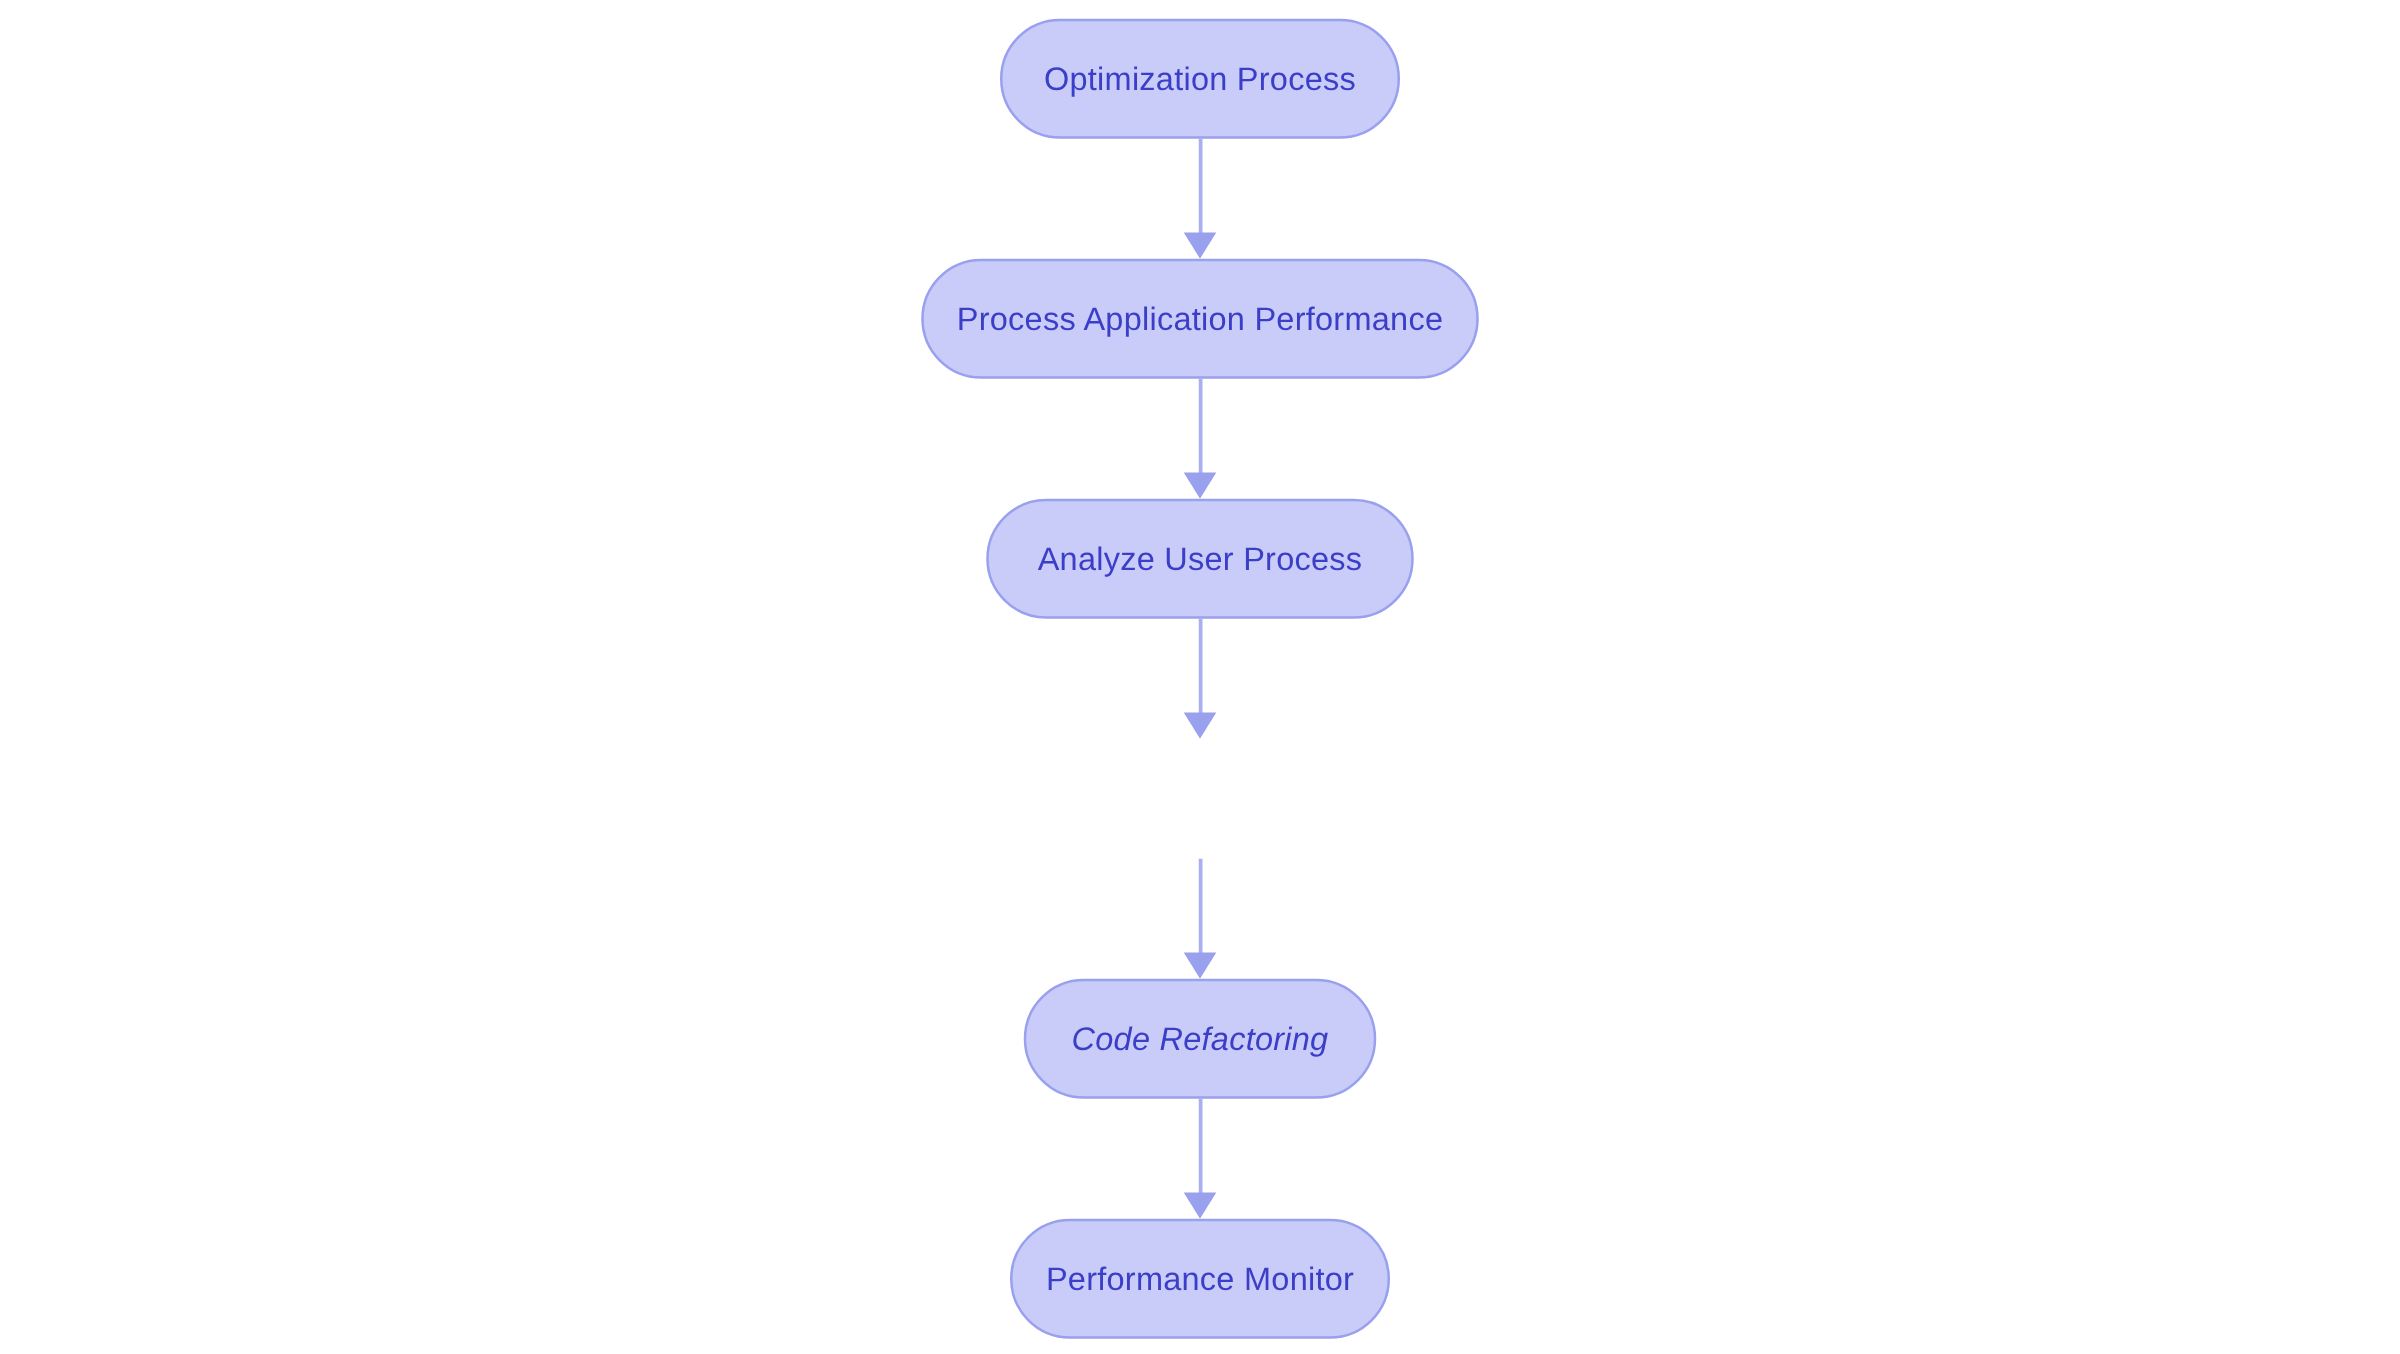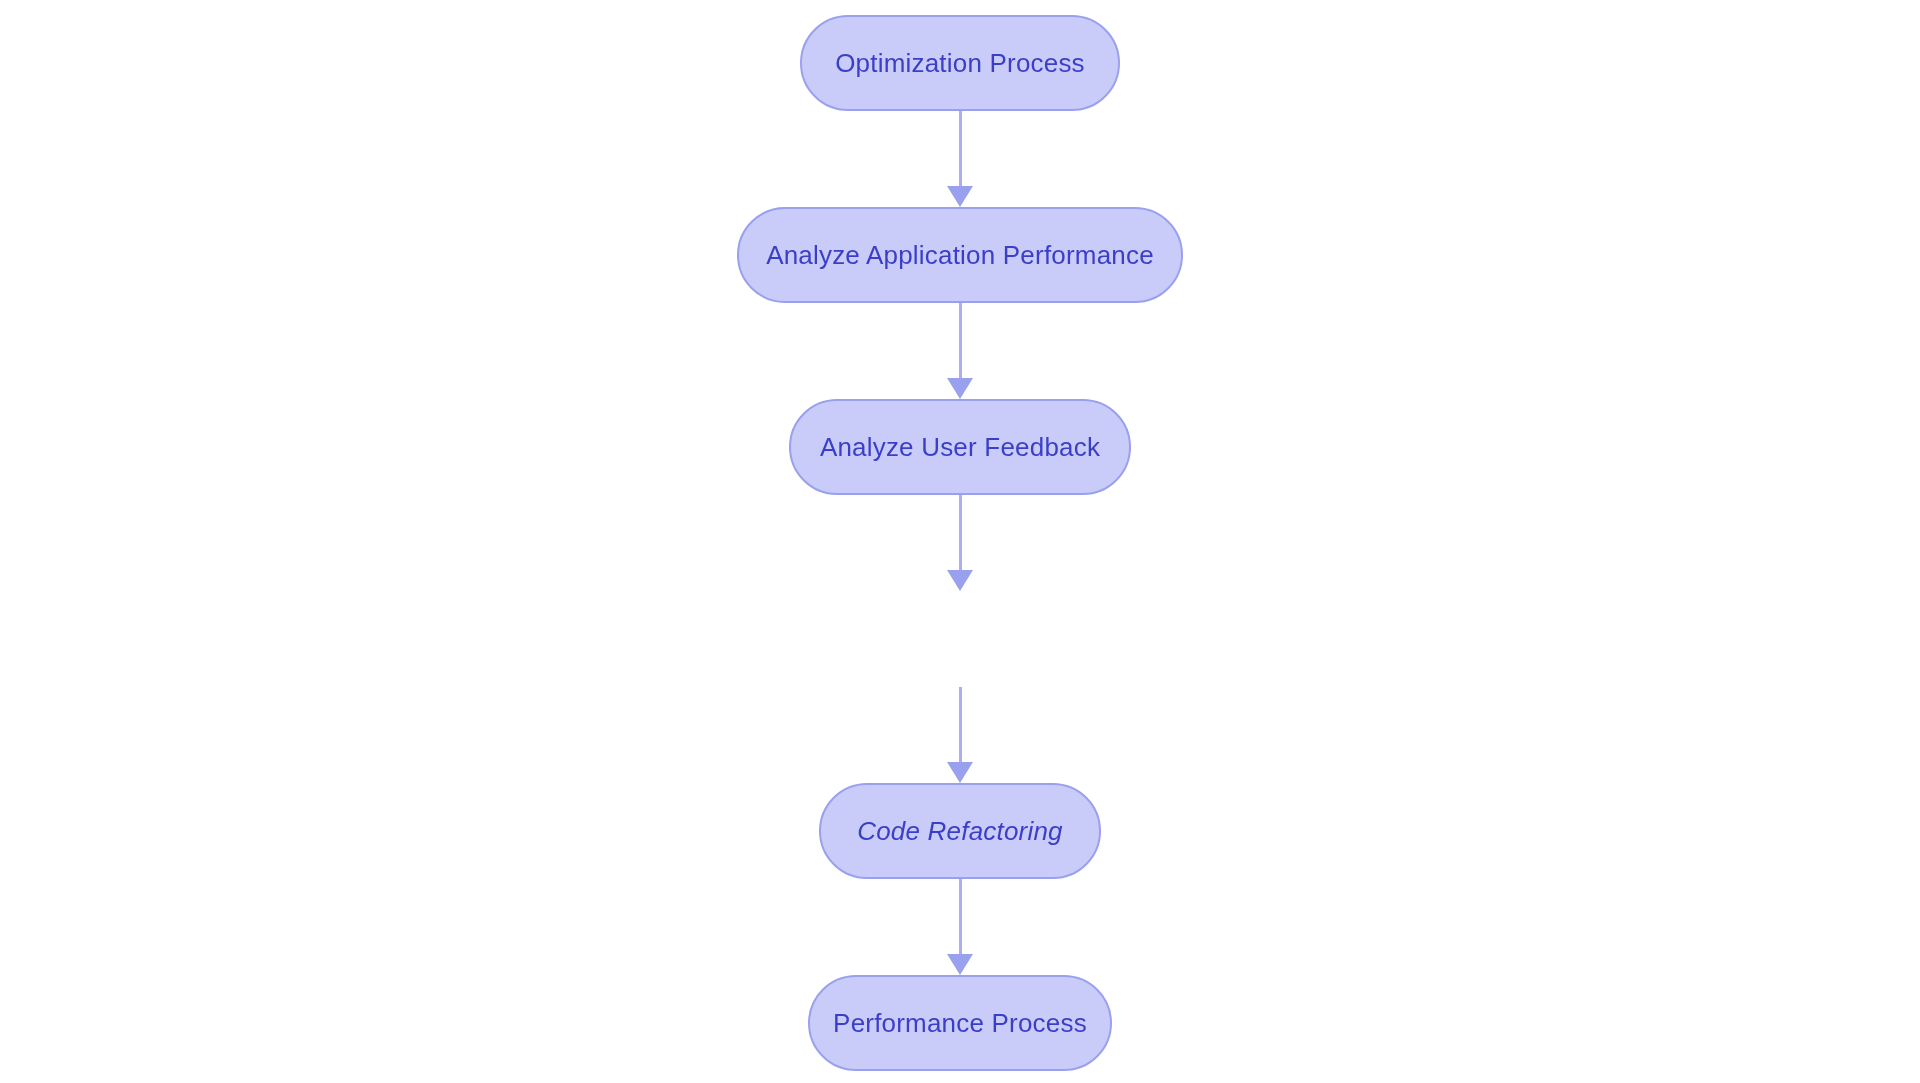--- a/index.html
+++ b/index.html
@@ -62,40 +62,40 @@
 
 <div class="canvas" id="canvas" style="--bg: #ffffff; --node-fill: #c9ccf8; --node-border: #99a0ee; --node-text: #3b3fc7; --arrow-line: #a9aff2; --arrow-head: #99a1ee;">
     <div class="node" style="top: 15px; width: 320px; height: 96px;">
       <span class="node-label">Optimization Process</span>
     </div>
     <div class="connector" style="top: 111px; height: 96px;">
       <div class="connector-line"></div>
       <div class="connector-head"></div>
     </div>
     <div class="node" style="top: 207px; width: 446px; height: 96px;">
-      <span class="node-label">Analyze Application Performance</span>
+      <span class="node-label">Process Application Performance</span>
     </div>
     <div class="connector" style="top: 303px; height: 96px;">
       <div class="connector-line"></div>
       <div class="connector-head"></div>
     </div>
     <div class="node" style="top: 399px; width: 342px; height: 96px;">
-      <span class="node-label">Analyze User Feedback</span>
+      <span class="node-label">Analyze User Process</span>
     </div>
     <div class="connector" style="top: 495px; height: 96px;">
       <div class="connector-line"></div>
       <div class="connector-head"></div>
     </div>
     <div class="connector" style="top: 687px; height: 96px;">
       <div class="connector-line"></div>
       <div class="connector-head"></div>
     </div>
     <div class="node" style="top: 783px; width: 282px; height: 96px; font-style: italic;">
       <span class="node-label">Code Refactoring</span>
     </div>
     <div class="connector" style="top: 879px; height: 96px;">
       <div class="connector-line"></div>
       <div class="connector-head"></div>
     </div>
     <div class="node" style="top: 975px; width: 304px; height: 96px;">
-      <span class="node-label">Performance Process</span>
+      <span class="node-label">Performance Monitor</span>
     </div>
   </div>
 
 </body></html>

